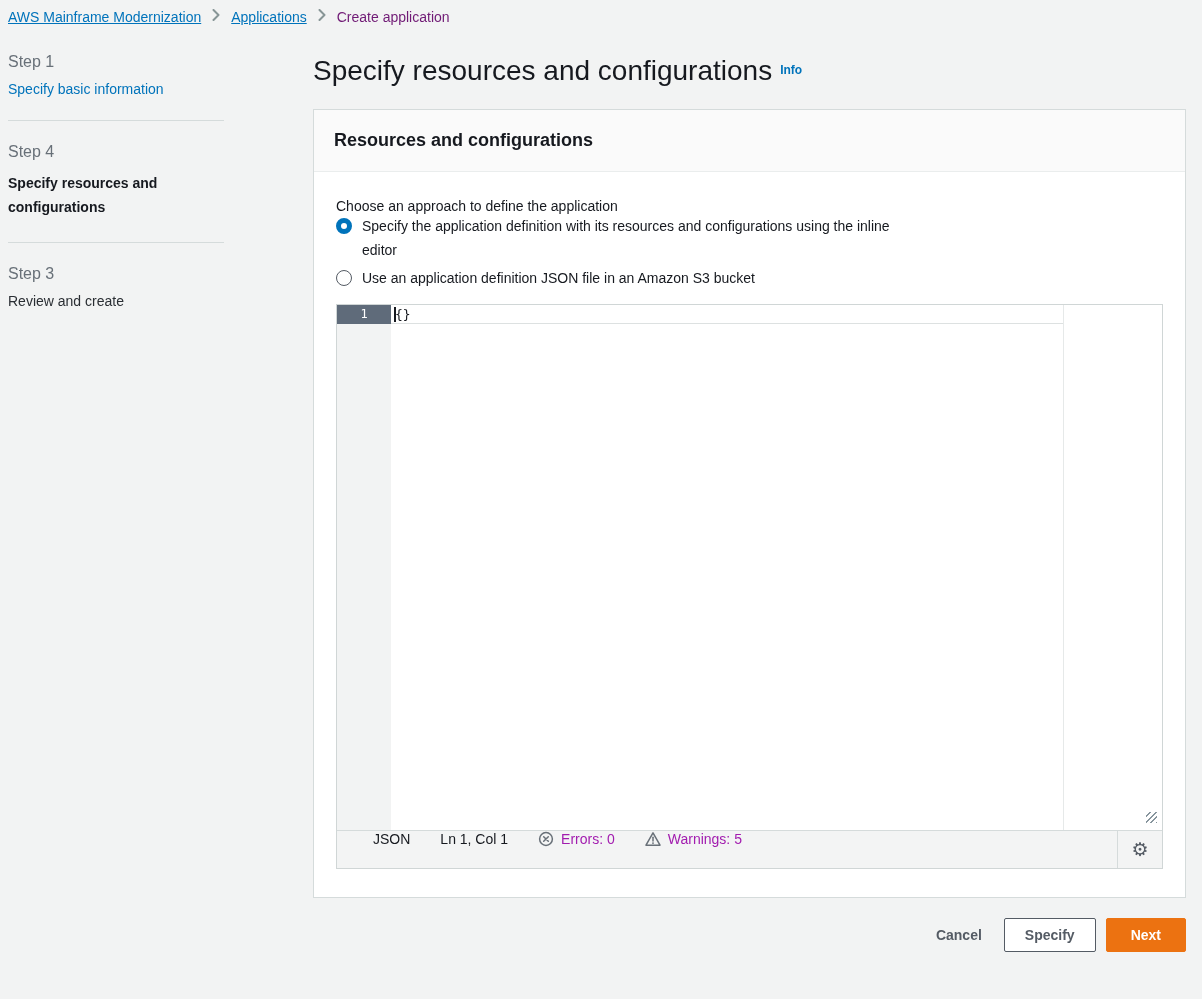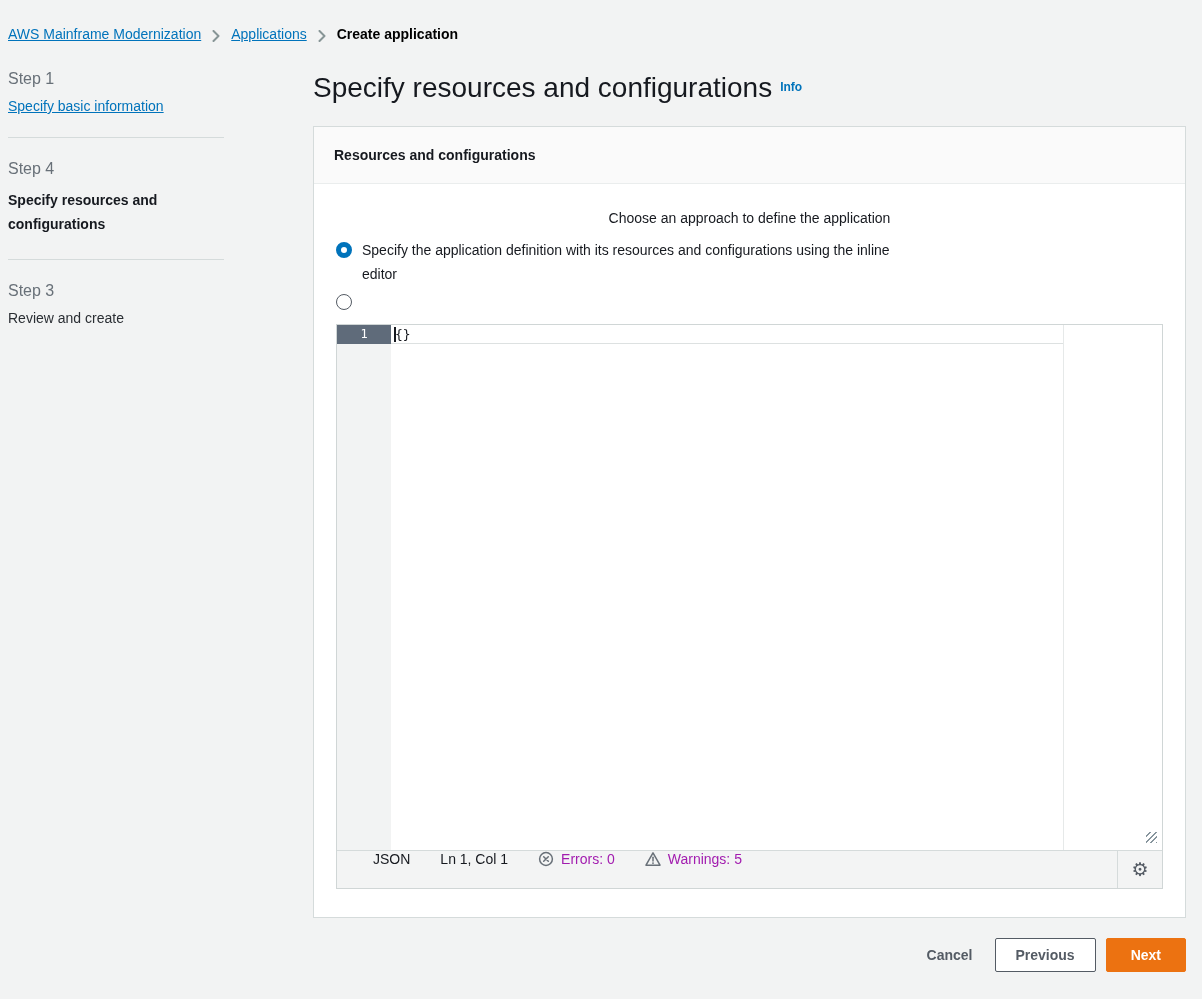--- a/index.html
+++ b/index.html
@@ -6,45 +6,45 @@
   html,body { margin:0; padding:0; }
   body {
     width:1202px; height:999px; overflow:hidden;
     background:#f2f3f3;
     font-family:"Liberation Sans","DejaVu Sans",sans-serif;
     font-size:14px; color:#16191f;
   }
   a { cursor:pointer; }
 
   
-  .breadcrumb { display:flex; align-items:flex-end; gap:11px; padding:26px 16px 8px 8px; }
+  .breadcrumb { display:flex; align-items:flex-start; gap:11px; padding:9px 16px 8px 8px; }
   .crumb-link { color:#0073bb; text-decoration:underline; }
-  .crumb-current { color:#000000; font-weight:700; }
+  .crumb-current { color:#701a75; font-weight:400; }
   .chev { display:flex; align-items:center; }
 
   
   .layout { display:flex; align-items:flex-start; padding:0 16px 0 8px; margin-top:20px; }
   aside.steps { width:216px; flex-shrink:0; }
   .step-label { font-size:16px; color:#687078; margin:0 0 10px; }
-  .step-link { color:#0073bb; text-decoration:underline; display:inline-block; }
+  .step-link { color:#0073bb; display:inline-block; }
   .step-current { font-weight:700; color:#16191f; line-height:24px; }
   .step-plain { color:#2a2e33; }
   .divider { border:none; border-top:1px solid #d5dbdb; margin:23px 0 22px; }
 
   main.content { flex:1; margin-left:89px; min-width:0; }
   h1.page-title { font-size:28px; font-weight:400; margin:2px 0 22px; color:#16191f; }
   .info-link { font-size:12px; font-weight:700; color:#0073bb; text-decoration:none; margin-left:8px; vertical-align:6px; }
 
   
   .card { background:#fff; border:1px solid #d5dbdb; }
   .card-header { background:#fafafa; border-bottom:1px solid #eaeded; padding:20px; }
-  .card-header h2 { font-size:14px; font-weight:700; margin:0; color:#16191f; }
+  .card-header h2 { font-size:18px; font-weight:700; margin:0; color:#16191f; }
   .card-body { padding:26px 22px 28px; }
 
-  .field-label { margin:0 0 12px; color:#16191f;text-align:center; }
+  .field-label { margin:0 0 0; color:#16191f; }
 
   .radio-row { display:flex; gap:10px; margin-bottom:4px; cursor:pointer; }
   .radio { width:16px; height:16px; border-radius:50%; flex-shrink:0; margin-top:4px; background:#fff; }
   .radio.selected { border:5px solid #0073bb; }
   .radio.unselected { border:1.5px solid #545b64; }
   .radio-label { max-width:566px; line-height:24px; }
 
   
   .editor { border:1px solid #d0d6d6; margin-top:14px; background:#fff; }
   .editor-body { display:flex; height:525px; position:relative; background:#fff; cursor:text; }
@@ -132,20 +132,21 @@
 
         <div class="field-label">Choose an approach to define the application</div>
 
         <div class="radio-row">
           <span class="radio selected"></span>
           <span class="radio-label">Specify the application definition with its resources and configurations using the inline editor</span>
         </div>
 
         <div class="radio-row">
           <span class="radio unselected"></span>
+          <span class="radio-label">Use an application definition JSON file in an Amazon S3 bucket</span>
         </div>
 
         <div class="editor">
           <div class="editor-body">
             <div class="gutter">
               <div class="gutter-active">1</div>
             </div>
             <div class="code">
               <div class="active-line"></div>
               <div class="print-margin"></div>
@@ -183,18 +184,18 @@
             </div>
           </div>
         </div>
 
 
       </div>
     </section>
 
     <div class="footer-actions">
       <button class="btn btn-link">Cancel</button>
-      <button class="btn btn-normal">Previous</button>
+      <button class="btn btn-normal">Specify</button>
       <button class="btn btn-primary">Next</button>
     </div>
 
   </main>
 </div>
 
 </body></html>

